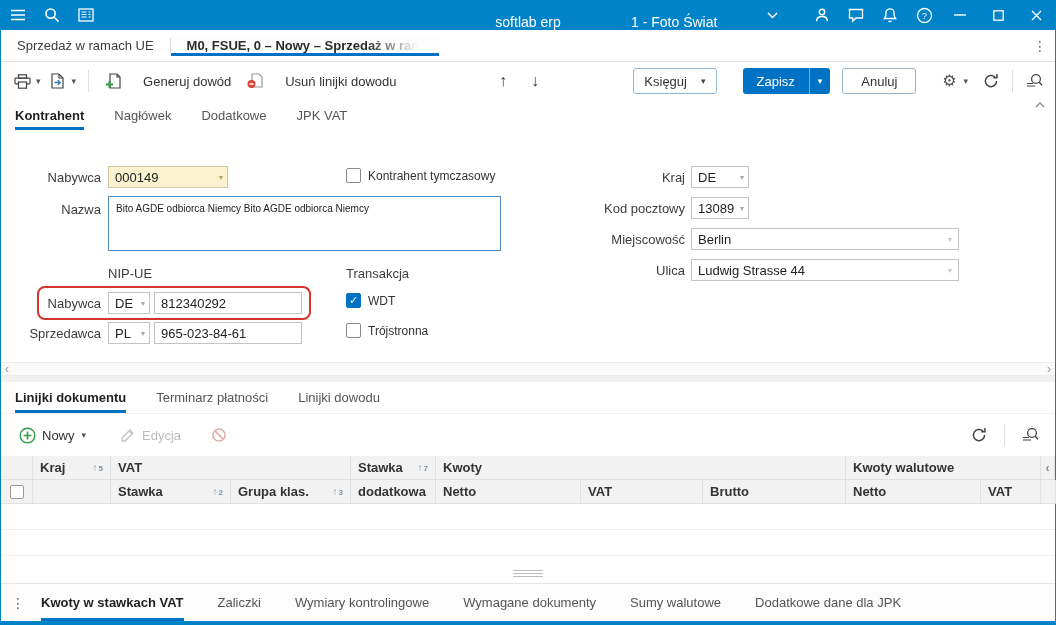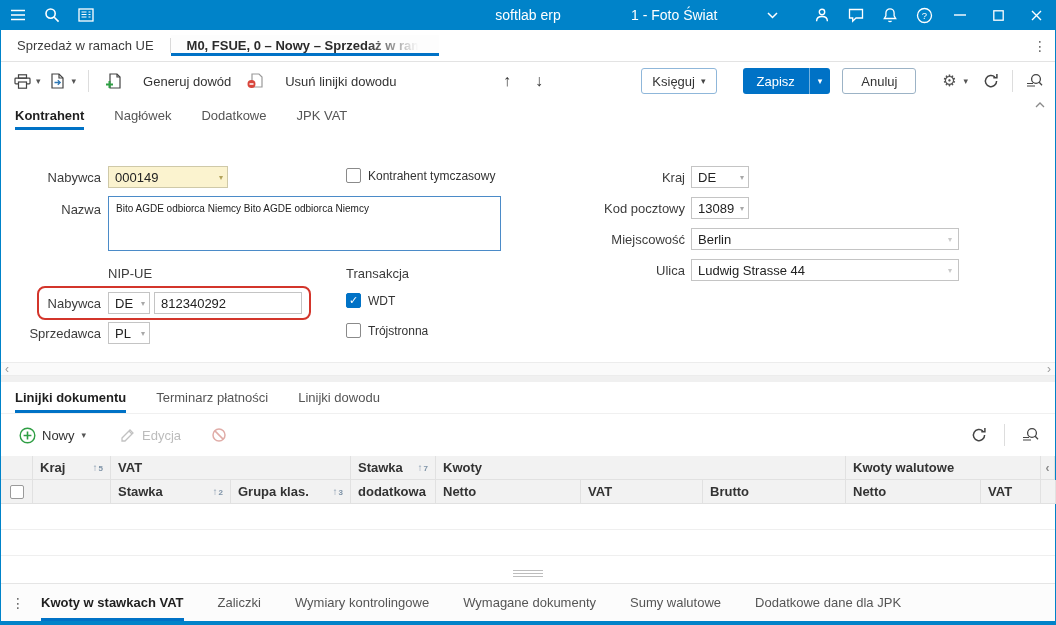--- a/index.html
+++ b/index.html
@@ -1,21 +1,21 @@
 <!DOCTYPE html>
 <html><head>
 <meta charset="utf-8">
 <style>
   *{margin:0;padding:0;box-sizing:border-box}
   html,body{width:1056px;height:625px;overflow:hidden}
   body{font-family:"Liberation Sans","DejaVu Sans",sans-serif;font-size:13px;color:#333;background:#fff}
   .window{width:1056px;height:625px;display:flex;flex-direction:column;border-left:1px solid #0083c9;border-right:1px solid #0083c9;border-bottom:4px solid #0083c9;background:#fff}
 
   
-  .titlebar{flex:0 0 30px;background:#0083c9;color:#fff;display:flex;align-items:center;position:relative}
+  .titlebar{flex:0 0 30px;background:#0083c9;color:#fff;display:flex;align-items:flex-end;position:relative}
   .tb-left{display:flex;height:100%}
   .tb-icon{width:34px;height:30px;display:flex;align-items:center;justify-content:center;cursor:pointer}
   .app-name{position:absolute;left:50%;transform:translateX(-50%);font-size:14px;white-space:nowrap}
   .company{position:absolute;left:630px;font-size:14px;white-space:nowrap;cursor:pointer}
   .company-chev{position:absolute;left:766px;top:0;height:30px;display:flex;align-items:center;cursor:pointer}
   .tb-right{margin-left:auto;display:flex;height:100%;align-items:center}
   .win-btn{width:38px;height:30px;display:flex;align-items:center;justify-content:center;cursor:pointer}
 
   
   .tabbar{flex:0 0 32px;background:#fff;border-bottom:1px solid #e3e3e3;display:flex;align-items:center}
@@ -27,21 +27,21 @@
 
   
   .toolbar{flex:0 0 38px;display:flex;align-items:center;padding:0 8px;background:#fff}
   .ticon{height:28px;min-width:26px;display:flex;align-items:center;justify-content:center;cursor:pointer;border-radius:2px}
   .caret{font-size:9px;color:#555;margin:0 4px 0 1px;cursor:pointer}
   .vsep{width:1px;height:22px;background:#ddd;margin:0 8px}
   .tool-label-btn{display:flex;align-items:center;gap:22px;padding:0 8px;height:28px;cursor:pointer;border-radius:2px;color:#333;white-space:nowrap}
   .spacer{flex:1}
   .arrow-btn{font-size:16px;color:#3a3a3a;padding:0 12px;cursor:pointer}
   .btn{height:26px;display:inline-flex;align-items:center;border-radius:3px;cursor:pointer;font-size:13px}
-  .btn-outline{border:1px solid #8fb7da;background:#fff;color:#333;padding:0 10px;}
+  .btn-outline{border:1px solid #8fb7da;background:#fff;color:#333;padding:0 10px;gap:8px}
   .btn-outline .dd{font-size:9px;color:#444;margin-left:6px}
   .btn-primary{background:#0072c6;color:#fff;padding:0}
   .btn-primary .main{padding:0 14px;display:flex;align-items:center;height:100%}
   .btn-primary .dd-part{border-left:1px solid rgba(255,255,255,.45);padding:0 8px;display:flex;align-items:center;height:100%;font-size:9px}
   .gear-glyph{font-size:16px;color:#555;line-height:1}
 
   
   .formtabs{flex:0 0 30px;display:flex;align-items:stretch;background:#fff}
   .ftab{position:relative;display:flex;align-items:center;margin-left:30px;color:#555;cursor:pointer;white-space:nowrap}
   .ftab:first-child{margin-left:14px}
@@ -301,20 +301,21 @@
     <span class="chk" style="left:345px;top:163px">
       <span class="box checked">✓</span>
       <span class="chk-label">WDT</span>
     </span>
 
     <span class="lbl r" style="left:10px;top:196px;width:90px">Sprzedawca</span>
     <div class="combo" style="left:107px;top:192px;width:42px">
       <span class="cv">PL</span>
       <span class="ca">▾</span>
     </div>
+    <div class="tinput" style="left:153px;top:192px;width:148px">965-023-84-61</div>
     <span class="chk" style="left:345px;top:193px">
       <span class="box"></span>
       <span class="chk-label">Trójstronna</span>
     </span>
 
     <span class="lbl r" style="left:584px;top:40px;width:100px">Kraj</span>
     <div class="combo" style="left:690px;top:36px;width:58px">
       <span class="cv">DE</span>
       <span class="ca">▾</span>
     </div>

